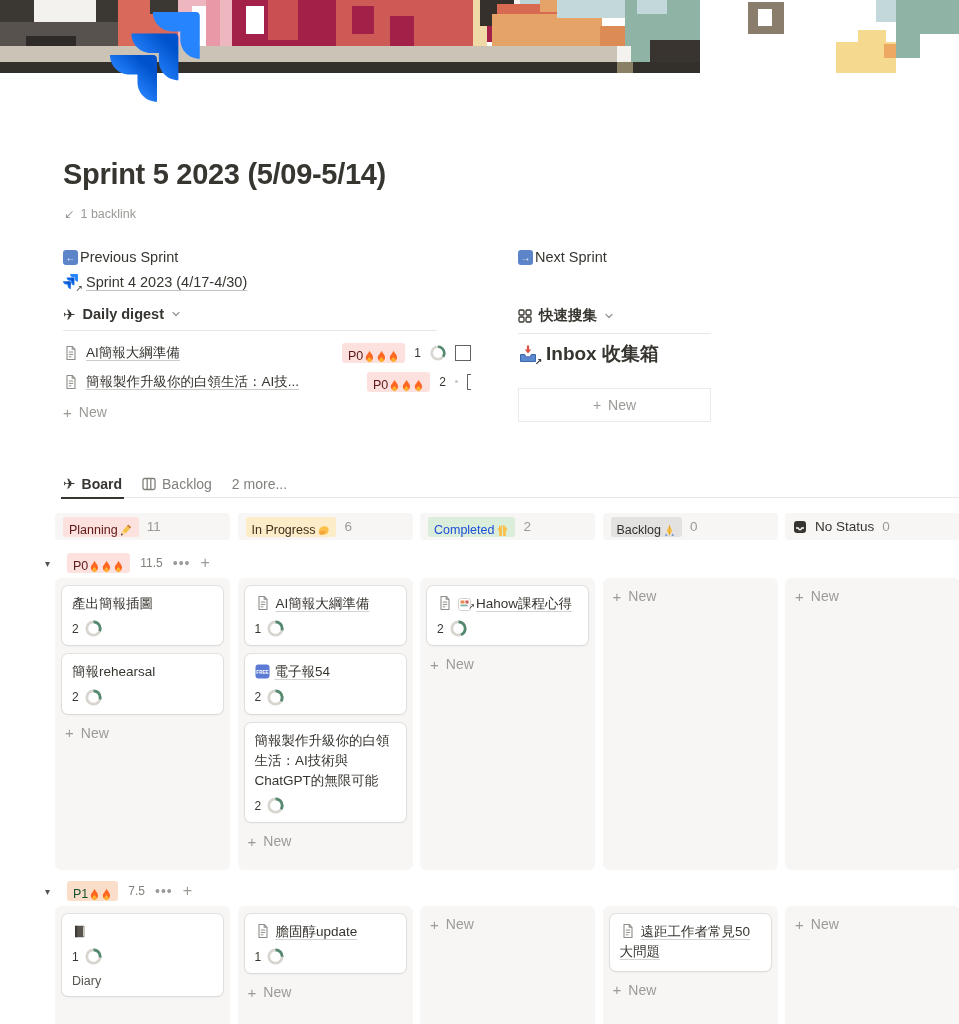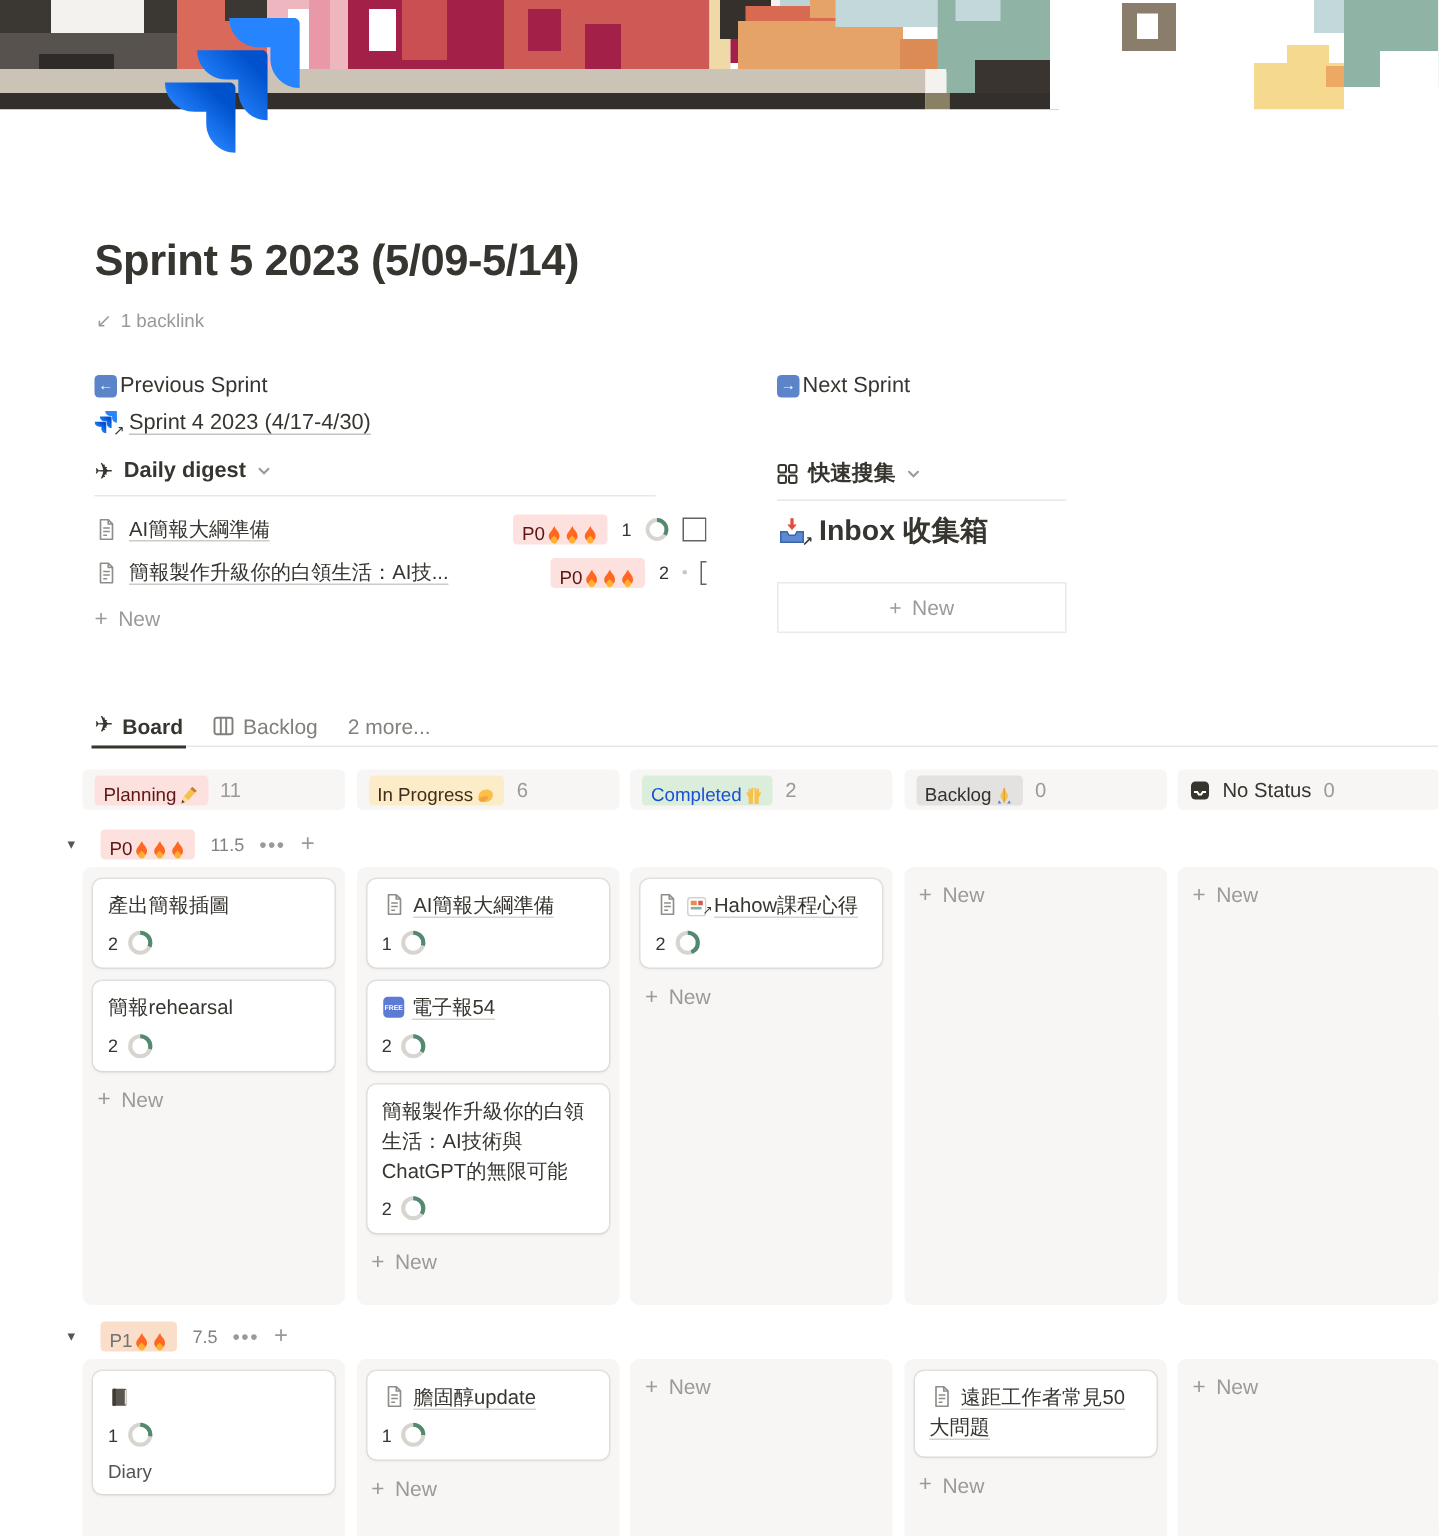--- a/index.html
+++ b/index.html
@@ -37,21 +37,21 @@
   .dd-row { height:29px; display:flex; align-items:center; gap:7px; font-size:13.5px; }
   .dd-row .title { font-weight:500; text-decoration:underline; text-decoration-color:rgba(55,53,47,.25); text-underline-offset:2.5px;
                    white-space:nowrap; }
   .dd-right { margin-left:auto; display:flex; align-items:center; gap:9px; }
   .pill { display:inline-flex; align-items:flex-end; gap:1px; height:20px; padding:0 6px; border-radius:3px;
           font-size:12.5px; font-weight:500; white-space:nowrap; }
   .pill.pink { background:#fde1de; color:#5d1715; }
   .pill.yellow { background:#fdecc8; color:#402c1b; }
   .pill.green { background:#dbeddb; color:#1d4ed8; }
   .pill.gray { background:#e3e2e0; color:#32302c; }
-  .pill.orange { background:#fadec9; color:#737373; }
+  .pill.orange { background:#fadec9; color:#14532d; }
   .val { font-size:12px; color:#37352f; }
   .checkbox { width:16px; height:16px; border:1.6px solid #64625e; background:#fff; flex:none; }
   .dot { width:3px; height:3px; border-radius:50%; background:#c9c7c3; }
   .add-new { display:flex; align-items:center; gap:7px; color:#9b9a97; font-size:14px; cursor:default; }
   .add-new .plus { font-size:15px; line-height:1; }
 
   
   .inbox-head { position:absolute; left:518px; top:341px; font-size:19px; font-weight:700; display:flex; align-items:center; gap:8px; }
   .inbox-new { position:absolute; left:518px; top:388px; width:193px; height:34px; border:1px solid #ebeae8;
                display:flex; align-items:center; justify-content:center; color:#9b9a97; font-size:14px; background:#fff; }

